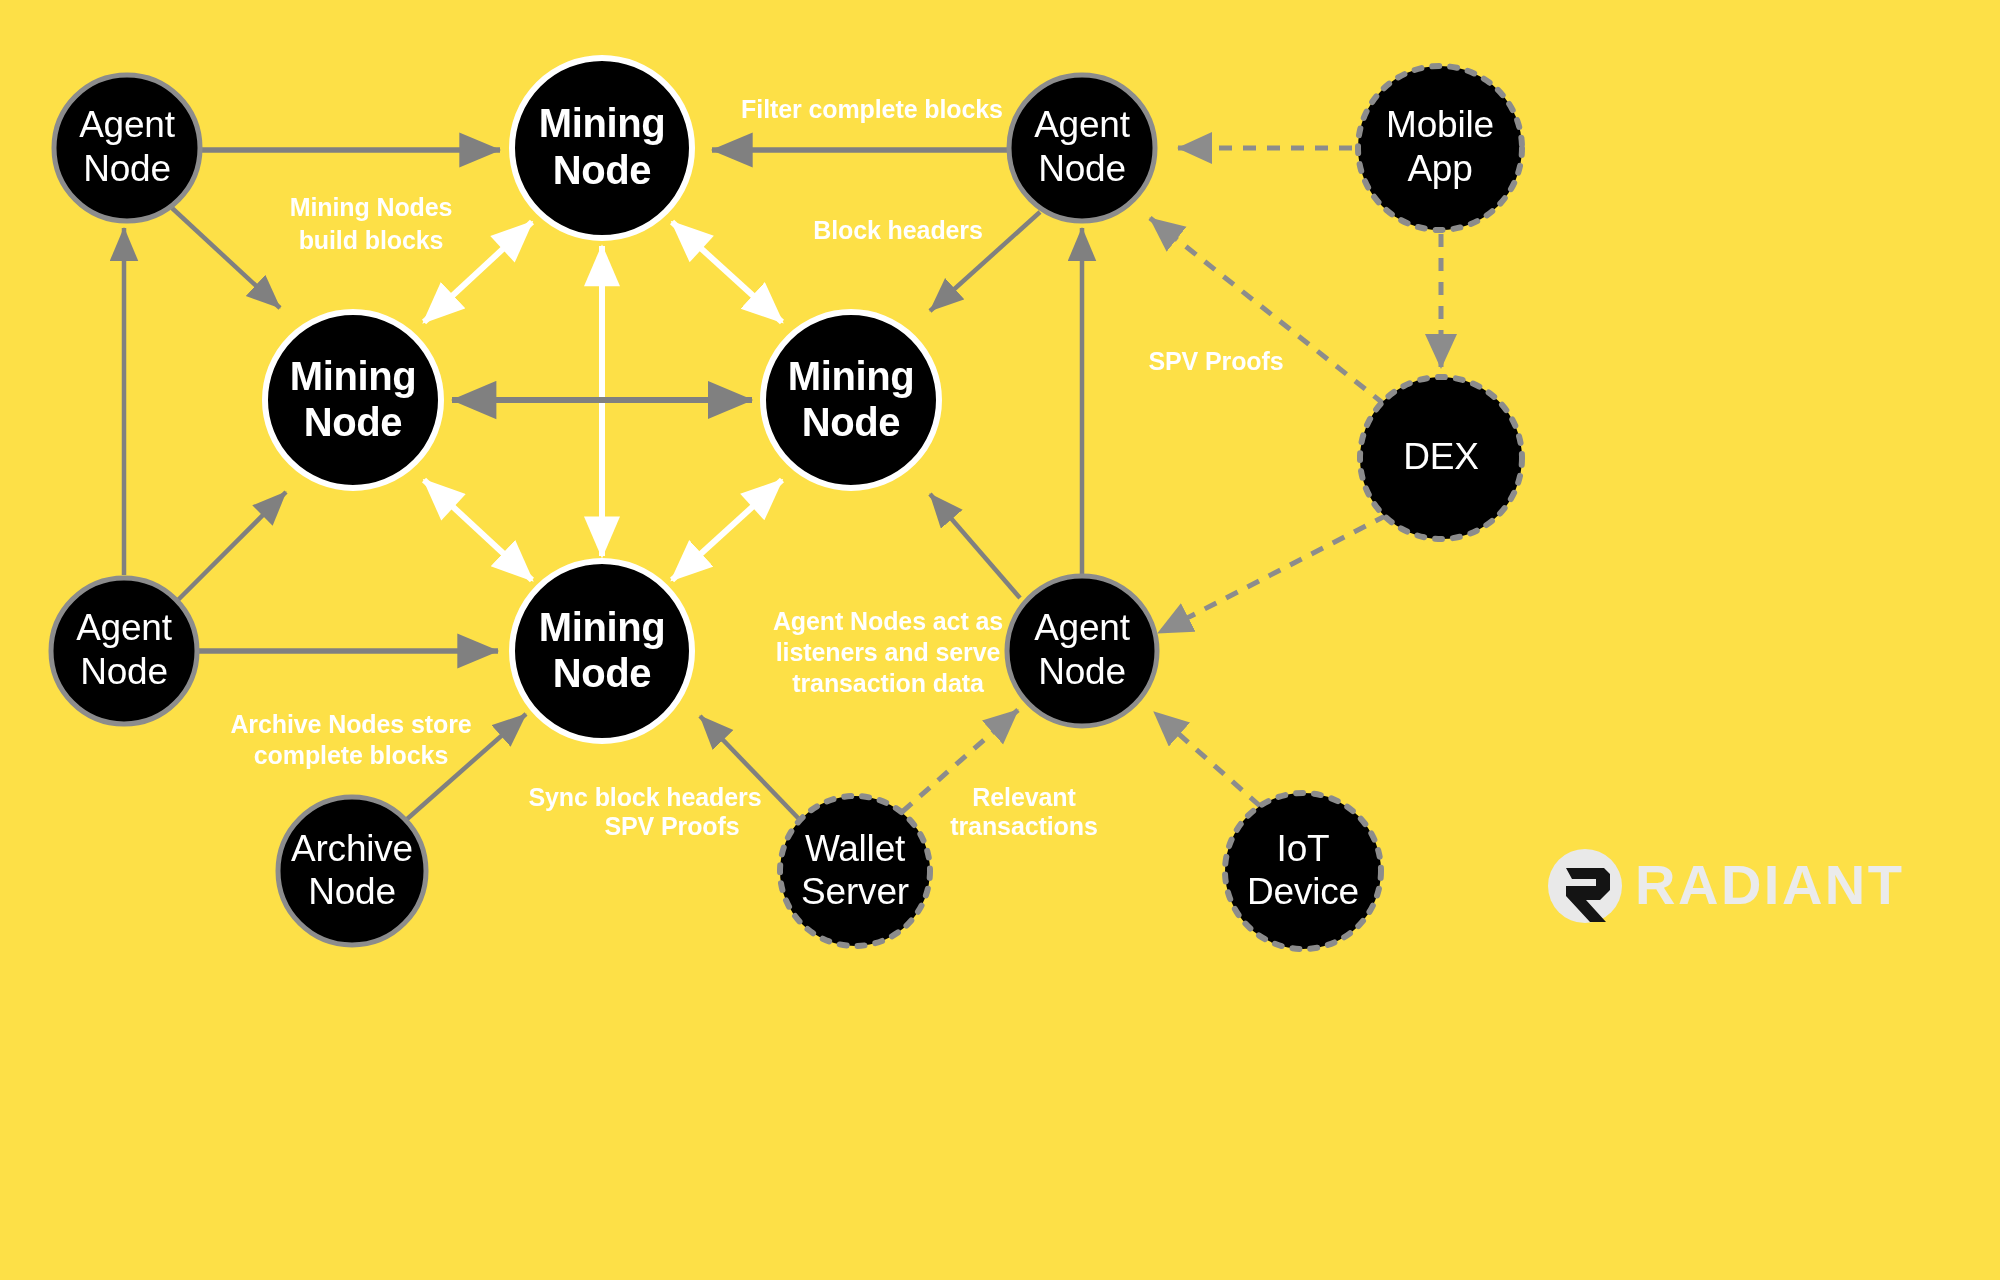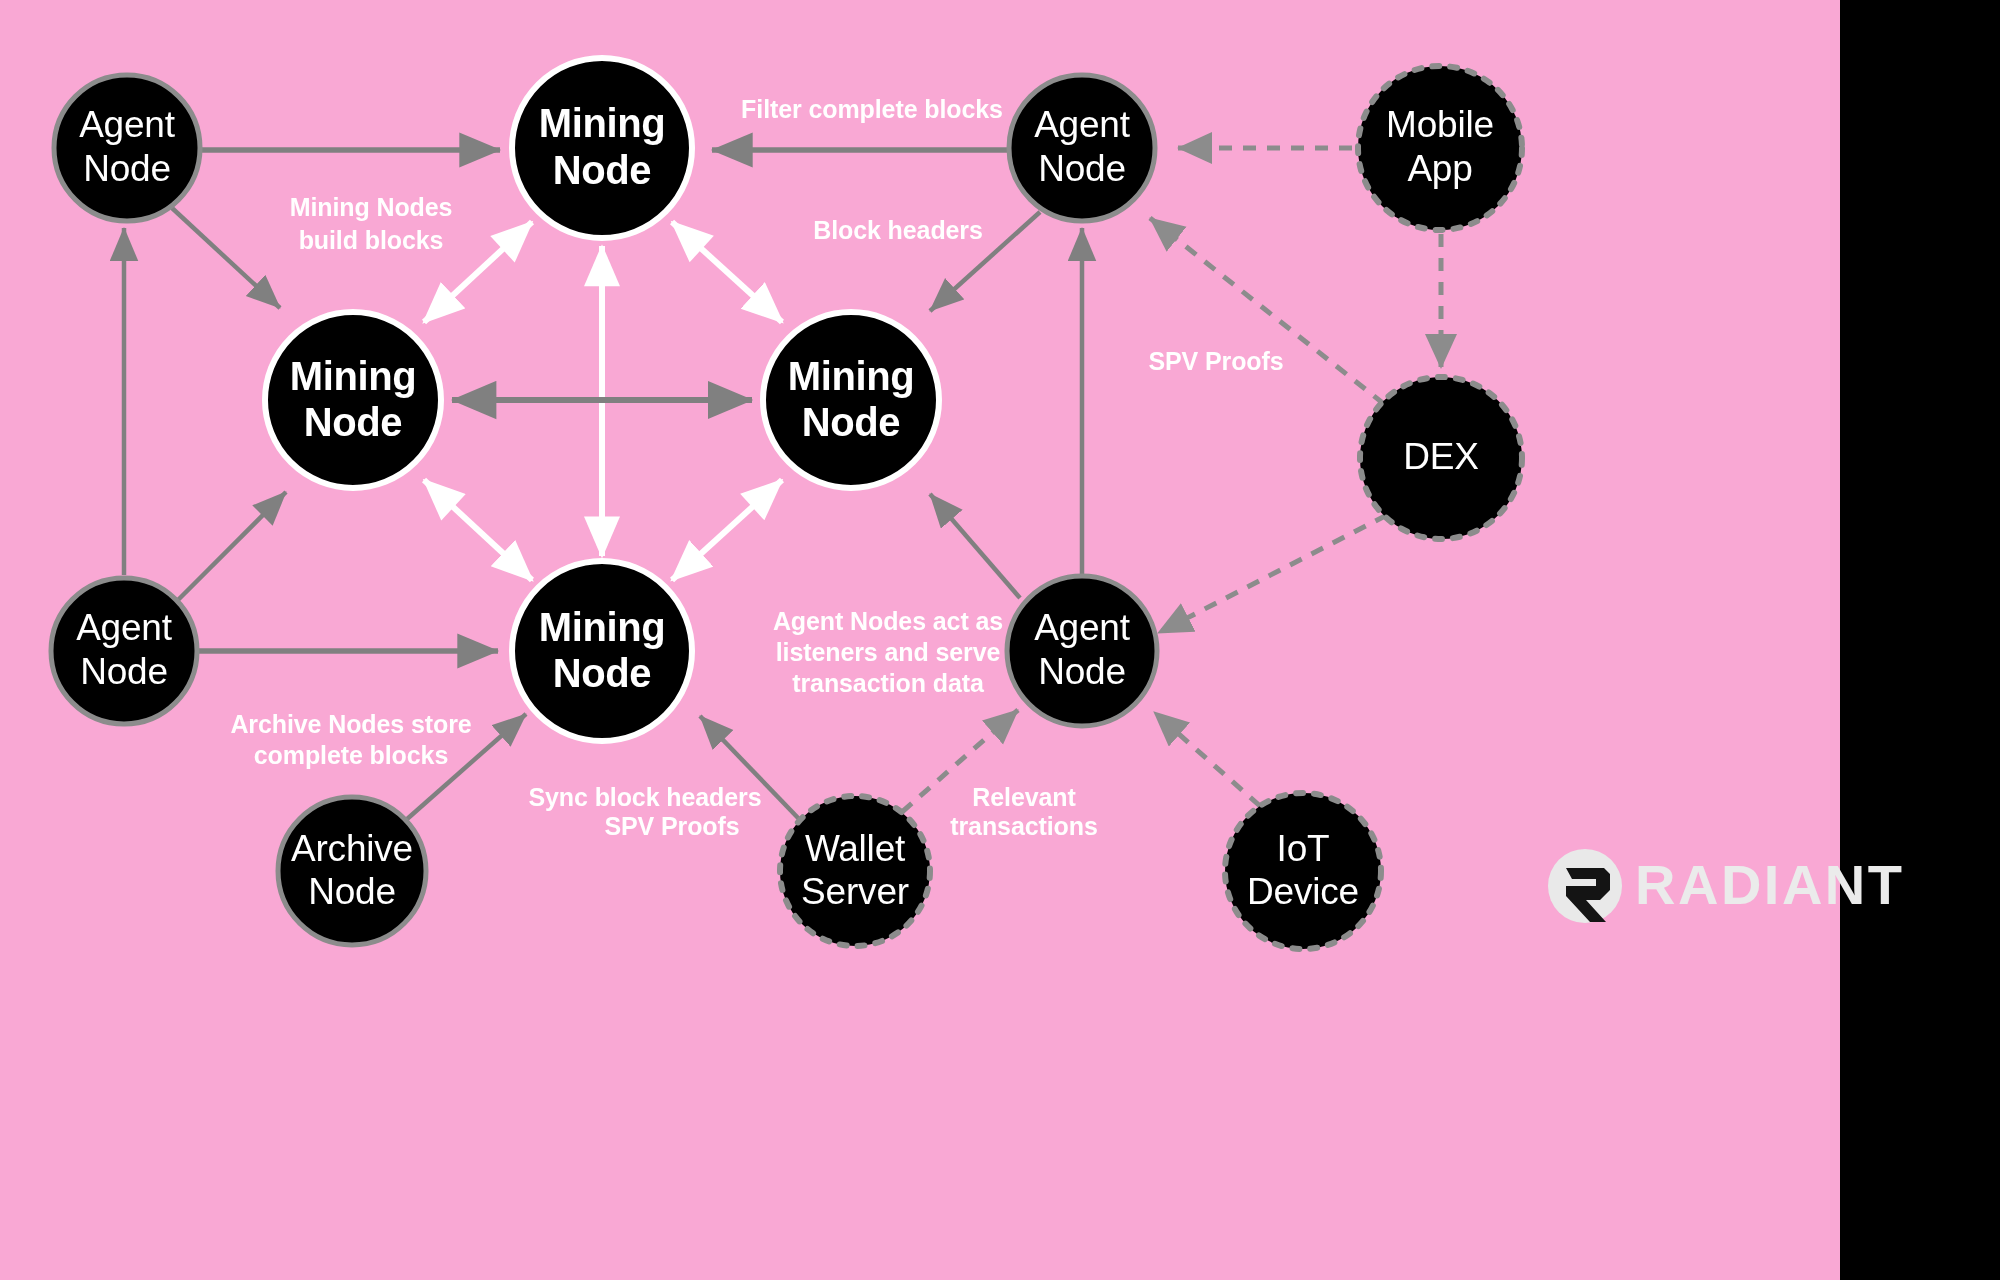--- a/index.html
+++ b/index.html
@@ -10,23 +10,23 @@
   body {
     width: 2000px;
     height: 1280px;
     position: relative;
     overflow: hidden;
     font-family: "Liberation Sans", sans-serif;
   }
   #stage {
     position: absolute;
     inset: 0;
-    width: 1840px;
+    width: 2000px;
     height: 1280px;
-    background: #f9a8d4;
+    background: #fde047;
   }
   svg.layer {
     position: absolute;
     left: 0; top: 0;
     width: 2000px;
     height: 1280px;
     display: block;
   }
   .node-label {
     fill: #ffffff;

